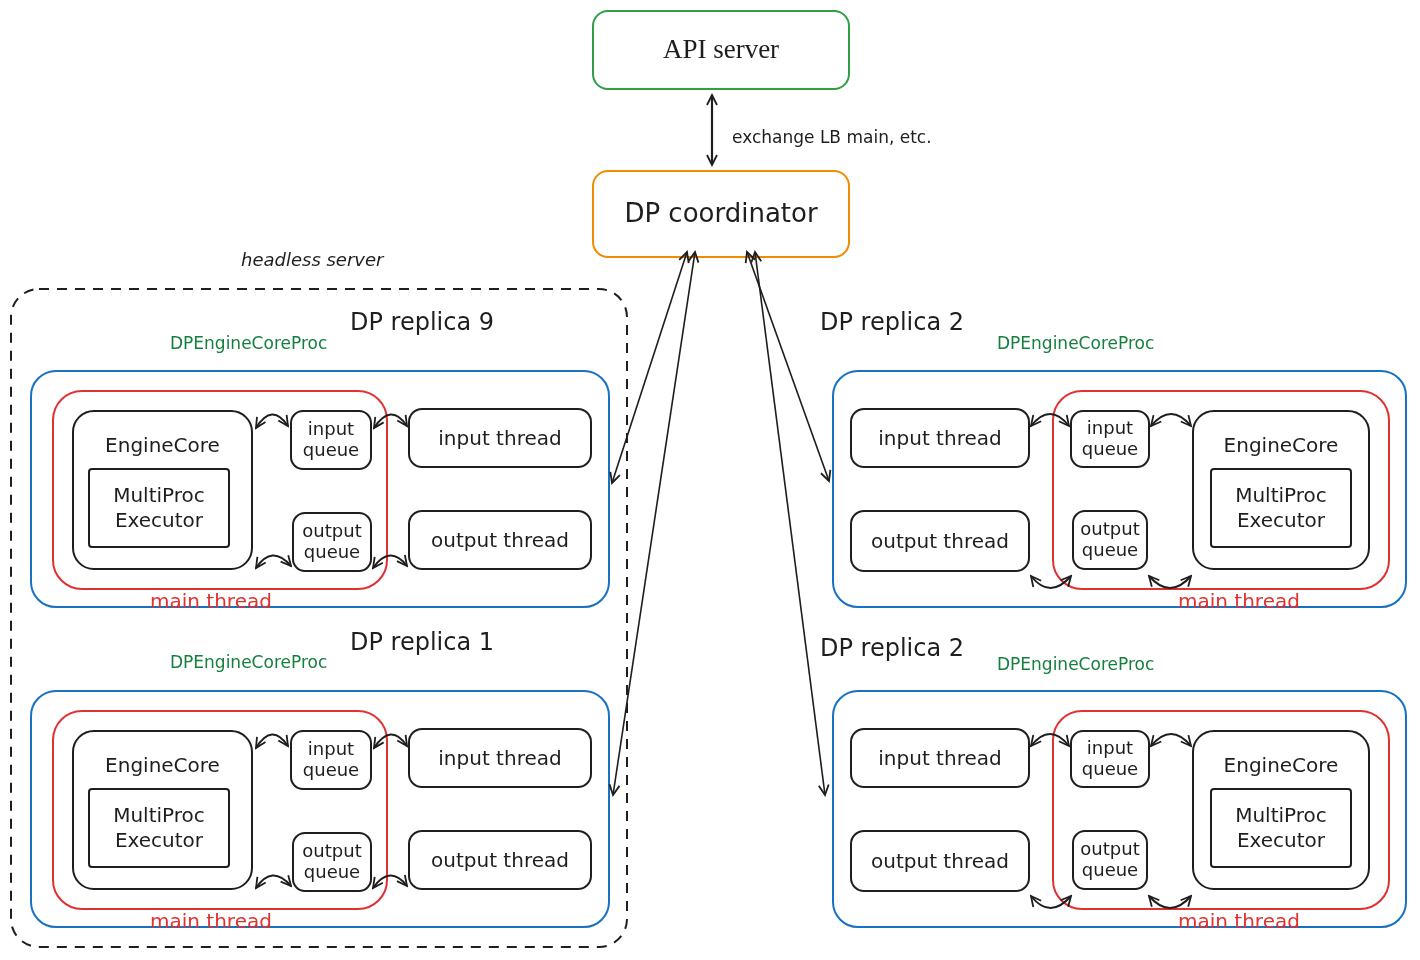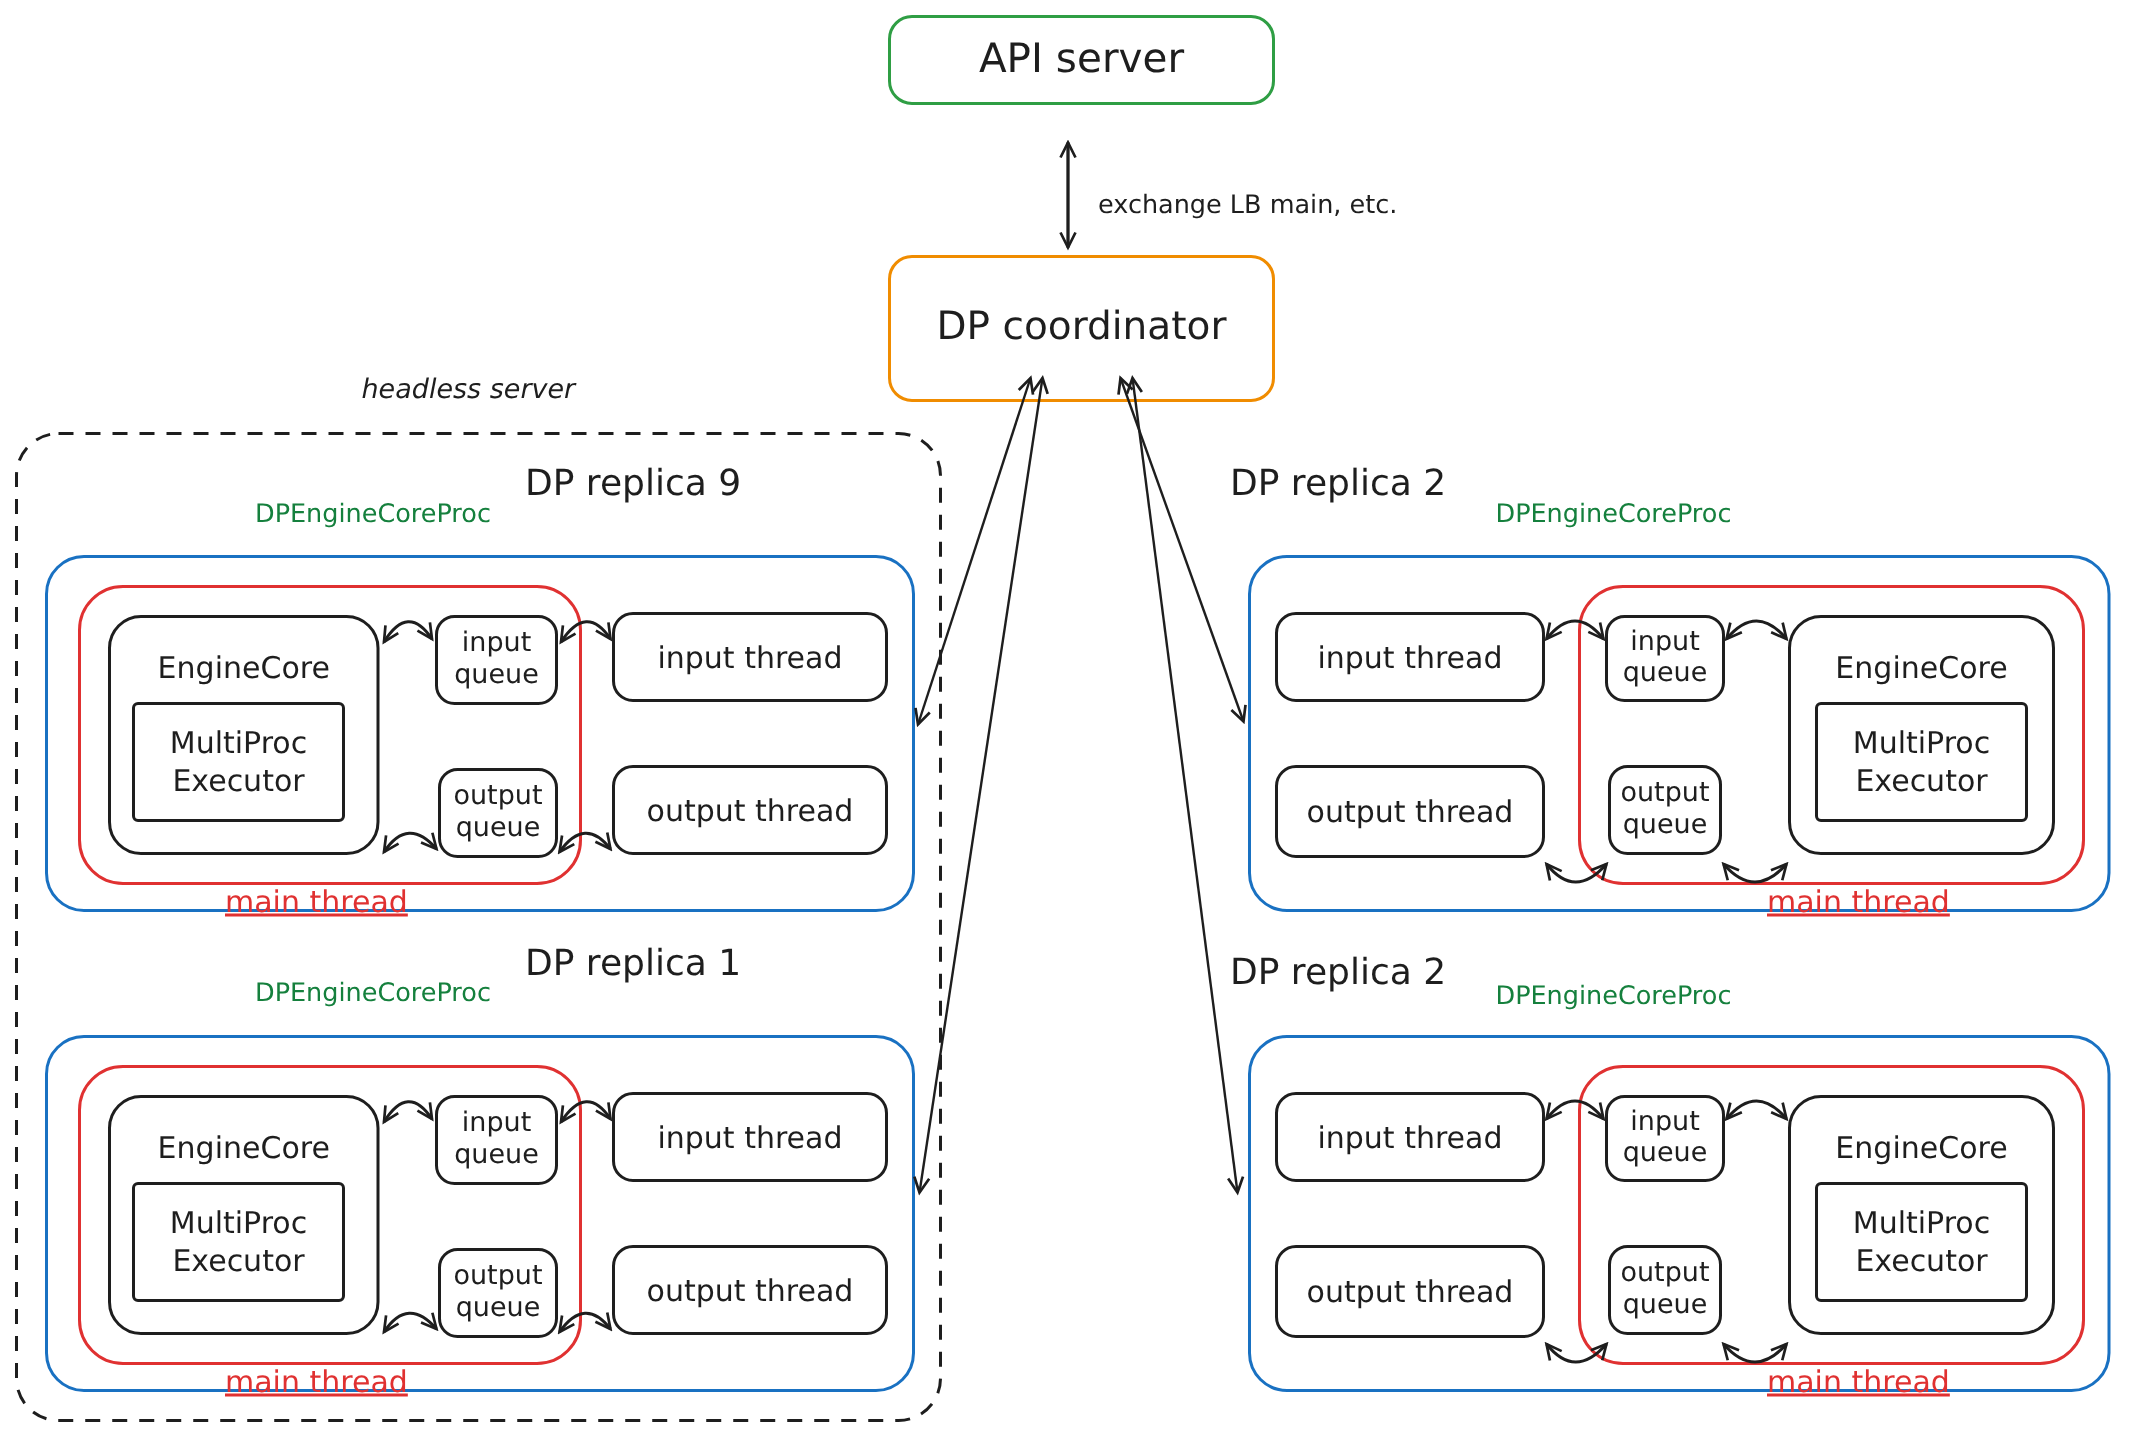--- a/index.html
+++ b/index.html
@@ -27,39 +27,39 @@
   .orange-box{border-color:#f08c00;}
   .blue-box{border-color:#1971c2;border-radius:26px;}
   .red-box{border-color:#e03131;border-radius:30px;}
   .engine-box{border-radius:22px;align-items:flex-start;padding-top:22px;font-size:20px;}
   .exec-box{border-radius:4px;font-size:20px;line-height:1.25;padding:4px 14px;}
   .queue-box{border-radius:13px;font-size:18px;padding:2px;}
   .thread-box{border-radius:14px;font-size:20px;}
   .txt{position:absolute;white-space:nowrap;}
   .title-txt{font-size:24px;}
   .proc-txt{font-size:17px;color:#15803d;}
-  .main-thread-txt{font-size:20px;color:#e03131;text-decoration:underline;}
+  .main-thread-txt{font-size:20px;color:#e03131;}
   .small-txt{font-size:17px;}
   .headless-txt{font-size:18px;}
   .api-txt{font-size:27px;}
   .coord-txt{font-size:26px;}
   #arrows{position:absolute;left:0;top:0;z-index:5;pointer-events:none;}
 </style>
 </head>
 <body>
 
 <div id="canvas">
 
-  <div class="box green-box api-txt" style="left:592px;top:10px;width:258px;height:60px;">
+  <div class="box green-box api-txt" style="left:592px;top:10px;width:258px;height:80px;font-family:Liberation Serif, serif;">
     <span>API server</span>
   </div>
 
   <span class="txt small-txt" style="left:732px;top:127px;">exchange LB main, etc.</span>
 
-  <div class="box orange-box coord-txt" style="left:592px;top:170px;width:258px;height:98px;">
+  <div class="box orange-box coord-txt" style="left:592px;top:170px;width:258px;height:88px;">
     <span>DP coordinator</span>
   </div>
 
   <span class="txt headless-txt" style="left:241px;top:249px;font-style:italic;">headless server</span>
 
   <span class="txt title-txt" style="left:350px;top:308px;">DP replica 9</span>
   <span class="txt proc-txt" style="left:170px;top:333px;">DPEngineCoreProc</span>
 
   <div class="box blue-box" style="left:30px;top:370px;width:580px;height:238px;"></div>
   <div class="box red-box" style="left:52px;top:390px;width:336px;height:200px;"></div>

